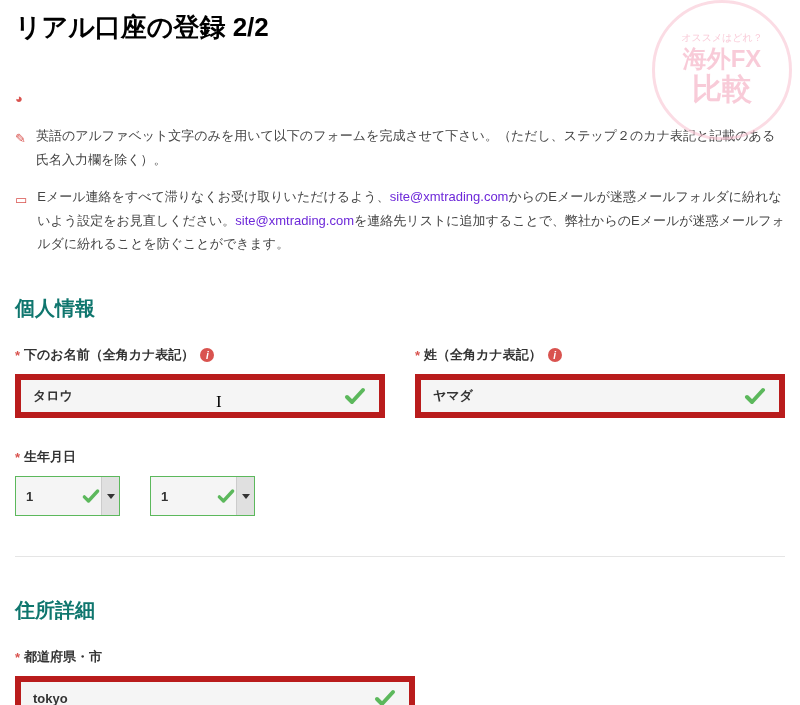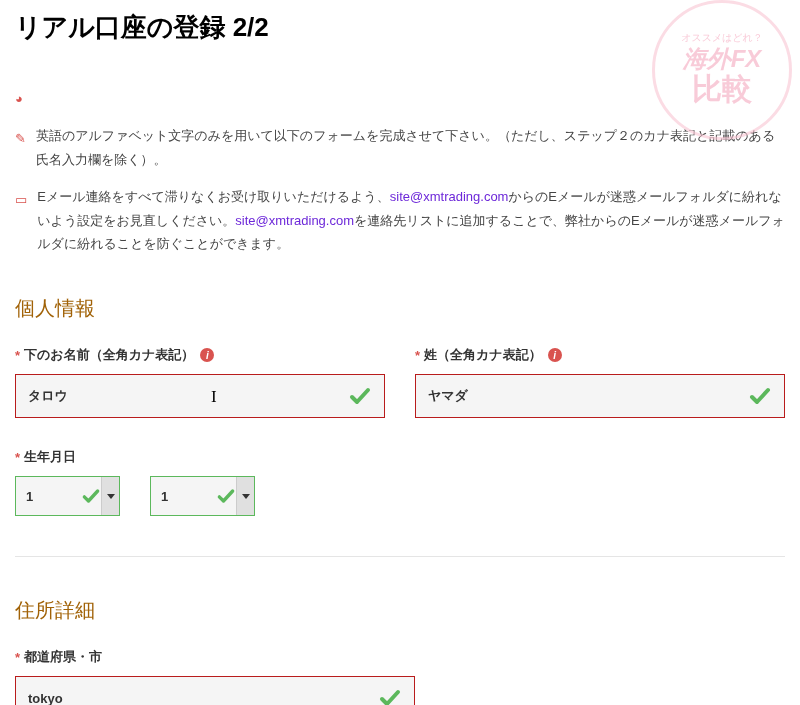--- a/index.html
+++ b/index.html
@@ -21,21 +21,21 @@
       border-radius: 50%;
       display: flex;
       flex-direction: column;
       align-items: center;
       justify-content: center;
       color: #f5a9bf;
       opacity: 0.6;
       pointer-events: none;
     }
     .watermark .small-arc { font-size: 10px; margin-bottom: -2px; }
-    .watermark .line1 { font-size: 24px; font-weight: bold; font-style: italic; }
+    .watermark .line1 { font-size: 24px; font-weight: bold; }
     .watermark .line2 { font-size: 30px; font-weight: bold; margin-top: -6px; }
     h1 {
       font-size: 26px;
       font-weight: bold;
       color: #000000;
       margin-bottom: 39px;
     }
     .note-row {
       display: flex;
       align-items: flex-start;
@@ -46,23 +46,23 @@
     }
     .note-icon {
       color: #d9534f;
       margin-right: 10px;
       margin-top: 3px;
       flex-shrink: 0;
       font-size: 13px;
     }
     .red-link { color: #6d28d9; }
     .section-title {
-      color: #a16207;
+      color: #0f766e;
       font-size: 20px;
-      font-weight: normal;
+      font-weight: bold;
       margin-top: 40px;
       margin-bottom: 24px;
     }
     .form-row {
       display: flex;
       gap: 30px;
       margin-bottom: 30px;
     }
     .form-row.full .form-group { flex: 0 0 400px; }
     .form-group { flex: 1; }
@@ -83,21 +83,21 @@
       border-radius: 50%;
       background: #d9534f;
       color: #fff;
       font-size: 10px;
       font-weight: bold;
       font-style: italic;
       margin-left: 6px;
     }
     .input-wrap {
       position: relative;
-      border: 1px solid #b91c1c;
+      border: 6px solid #b91c1c;
       background: #f5f5f5;
       height: 44px;
       display: flex;
       align-items: center;
       padding: 0 12px;
     }
     .input-wrap input {
       border: none;
       background: transparent;
       outline: none;

